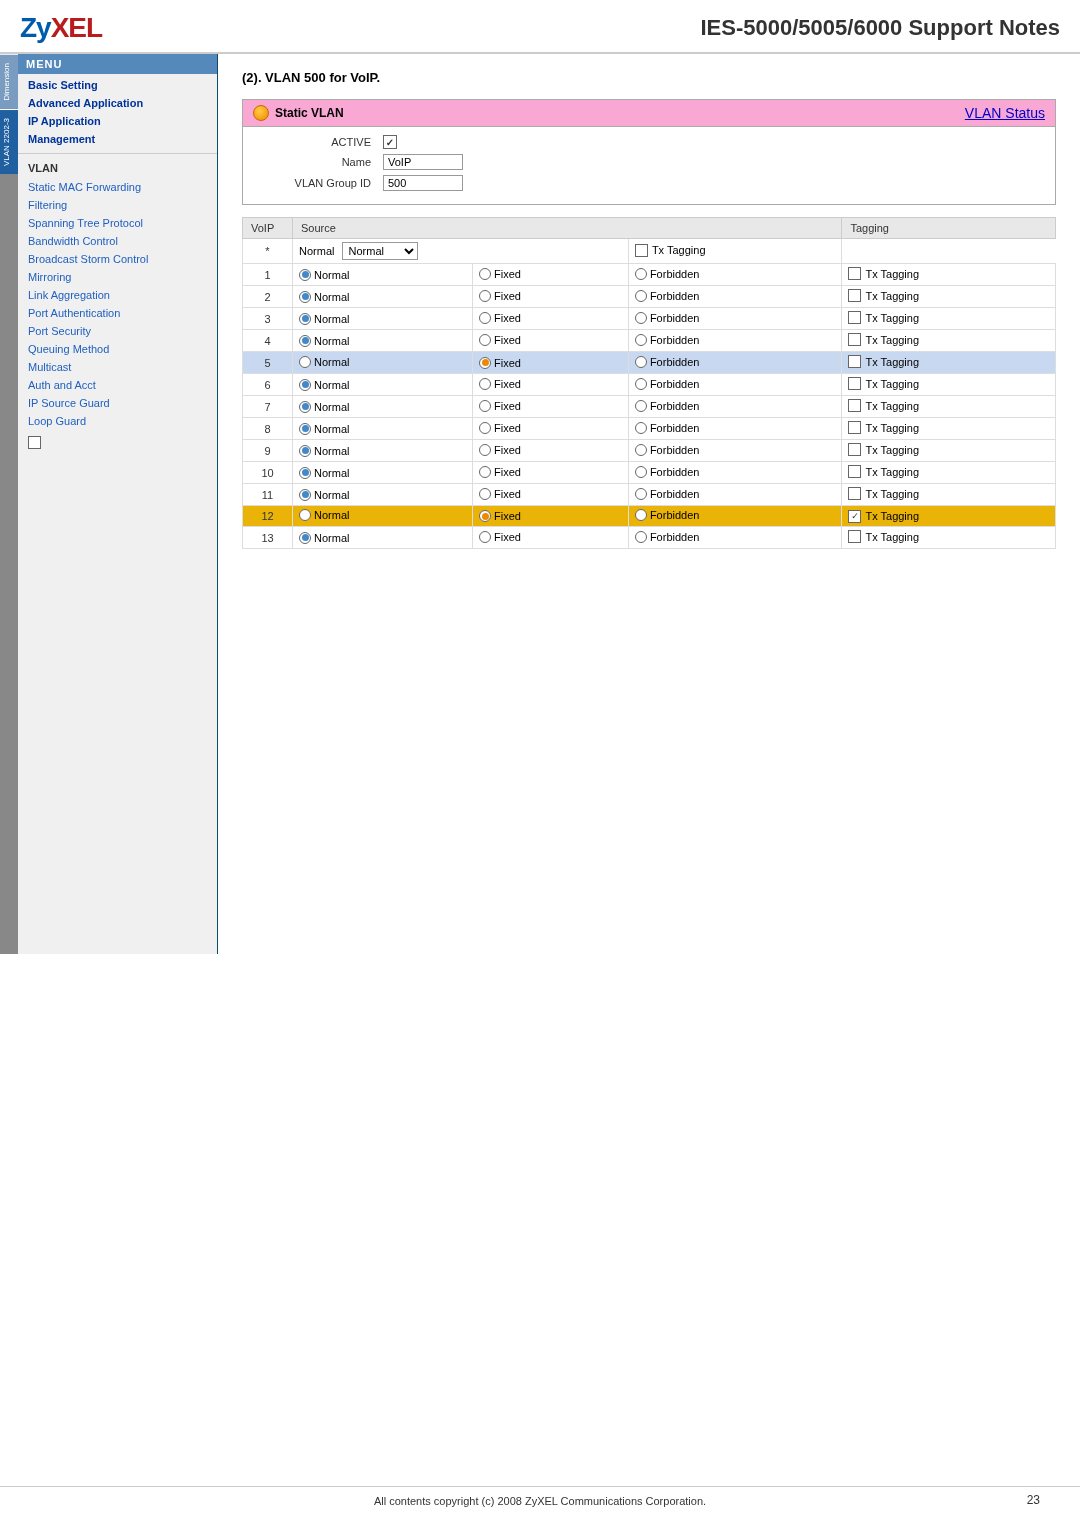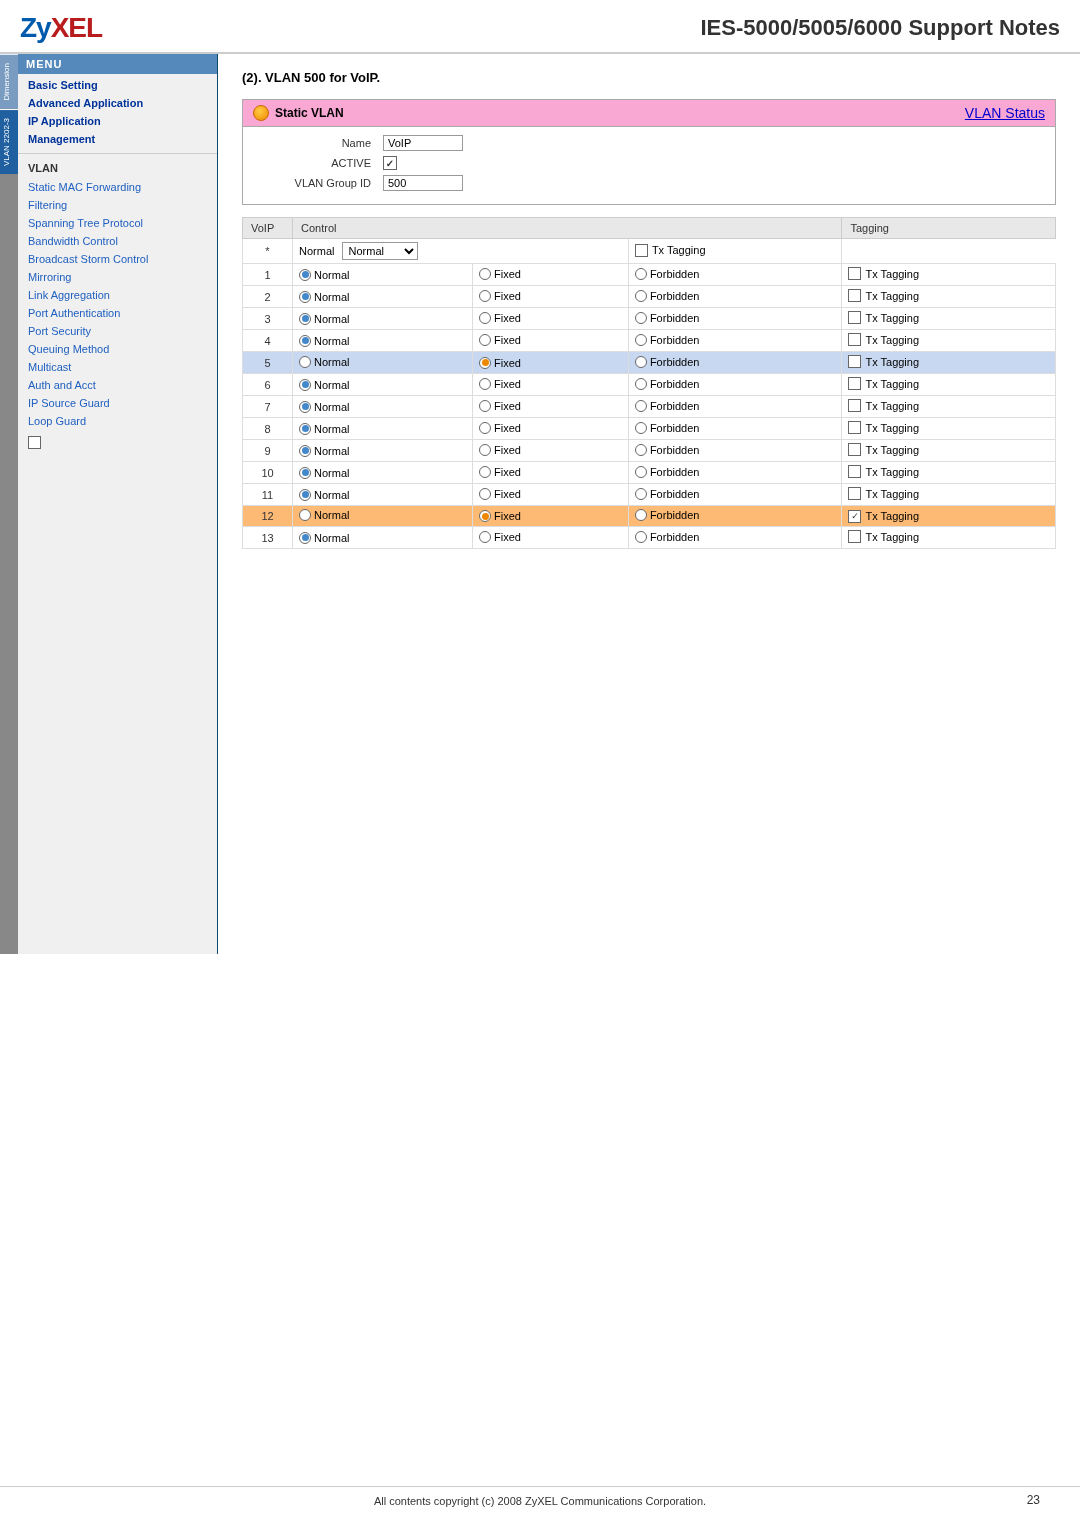--- a/index.html
+++ b/index.html
@@ -383,39 +383,39 @@
       <div class="vlan-panel-header">
         <div class="vlan-panel-title">
           <span class="orange-circle"></span>
           <span>Static VLAN</span>
         </div>
         <a class="vlan-status-link">VLAN Status</a>
       </div>
 
       <div class="vlan-fields">
         <div class="vlan-field-row">
+          <div class="vlan-field-label">ACTIVE</div>
+          <div class="checkbox-icon checked"></div>
+        </div>
+        <div class="vlan-field-row">
           <div class="vlan-field-label">Name</div>
           <div class="text-input-display">VoIP</div>
-        </div>
-        <div class="vlan-field-row">
-          <div class="vlan-field-label">ACTIVE</div>
-          <div class="checkbox-icon checked"></div>
         </div>
         <div class="vlan-field-row">
           <div class="vlan-field-label">VLAN Group ID</div>
           <div class="text-input-display">500</div>
         </div>
       </div>
     </div>
 
     <table class="port-table">
       <thead>
         <tr>
           <th style="width:50px;">VoIP</th>
-          <th colspan="3">Control</th>
+          <th colspan="3">Source</th>
           <th>Tagging</th>
         </tr>
       </thead>
       <tbody id="port-table-body">
       <tr>
   <td class="port-num">*</td>
   <td colspan="2">
     <span style="font-size:11px;">Normal</span>
     <select class="select-dropdown" style="margin-left:4px;">
       <option>Normal</option><option>Fixed</option><option>Forbidden</option>
@@ -718,21 +718,21 @@
         <span>Forbidden</span>
       </label>
     </td>
     <td>
       <span class="tx-checkbox">
         <span class="tx-check-box "></span>
         <span>Tx Tagging</span>
       </span>
     </td>
   </tr>
-          <tr style="background: #fdba74;">
+          <tr style="background: #eab308;">
     <td class="port-num">12</td>
     <td>
       <label class="radio-btn">
         <span class="radio-circle "></span>
         <span>Normal</span>
       </label>
     </td>
     <td>
       <label class="radio-btn">
         <span class="radio-circle selected selected-orange"></span>

